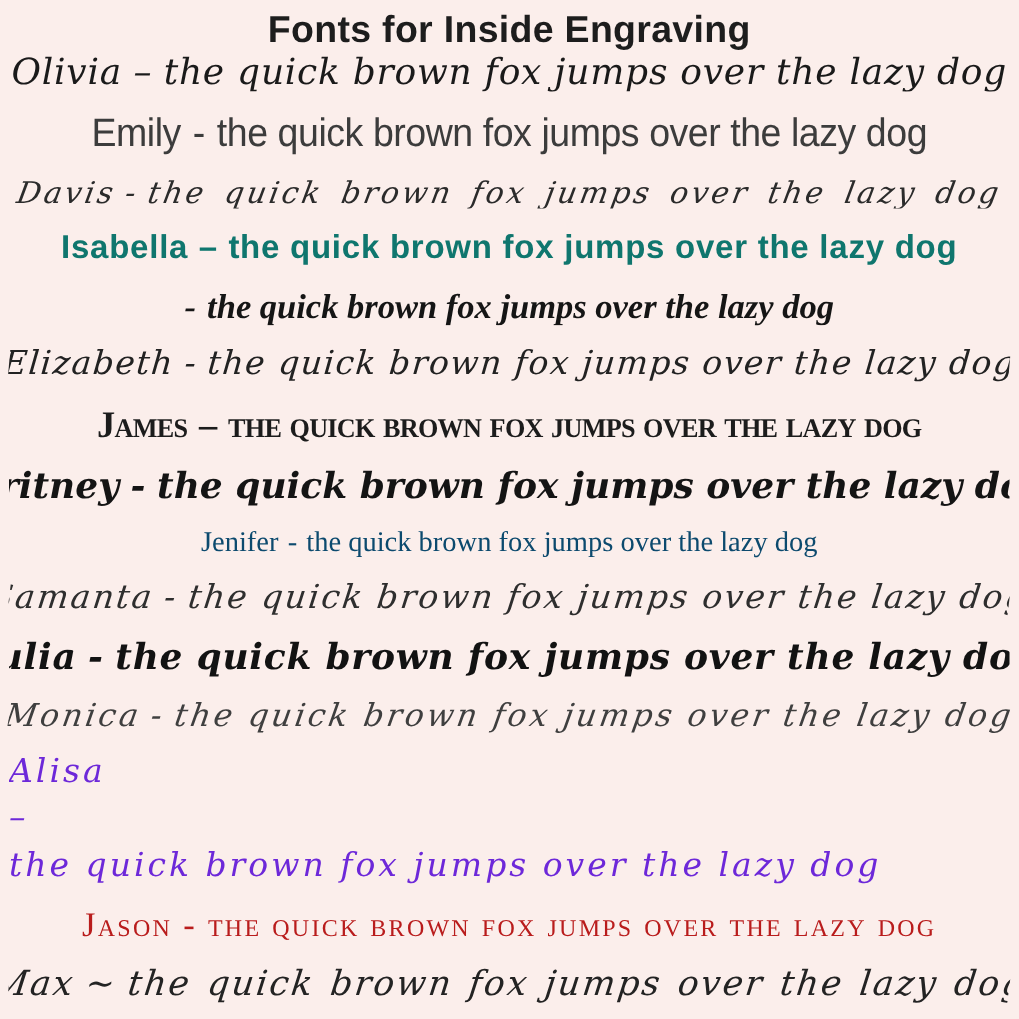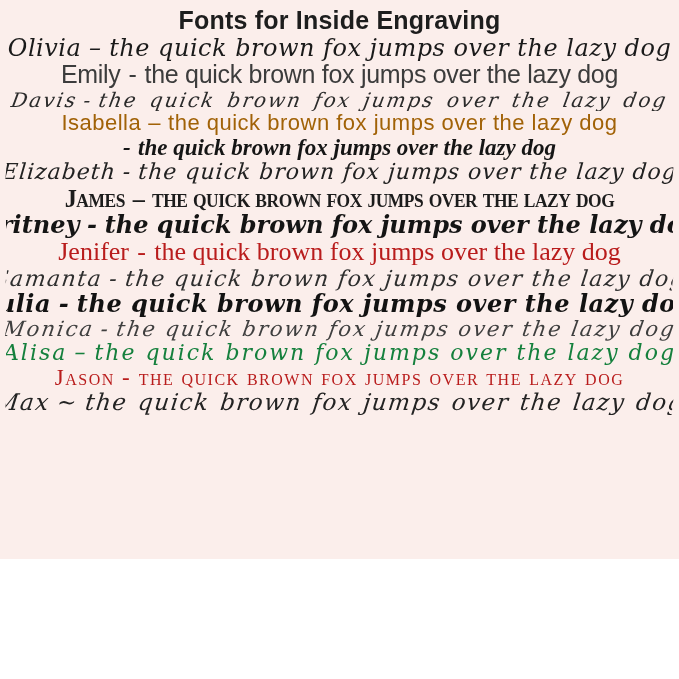--- a/index.html
+++ b/index.html
@@ -1,17 +1,17 @@
 <!DOCTYPE html>
 <html><head>
 <meta charset="utf-8">
 <style>
   html,body{margin:0;padding:0;}
   .canvas{
-    width:679px;height:559px;
+    width:679px;height:679px;
     background:#fbeeeb;
     overflow:hidden;
     display:flex;flex-direction:column;
     box-sizing:border-box;
     padding:4px 6px 10px 6px;
     font-family:"Liberation Serif", serif;
   }
   .title{
     text-align:center;
     font-family:"Liberation Sans", sans-serif;
@@ -19,58 +19,58 @@
     font-size:25px;
     color:#1d1d1d;
     letter-spacing:0.2px;
     padding-top:2px;
     flex:0 0 auto;
   }
   .rows{
     flex:1 1 auto;
     display:flex;
     flex-direction:column;
-    justify-content:flex-start;
+    justify-content:space-between;
     align-items:stretch;
   }
   .row{
     display:flex;
     justify-content:center;
     align-items:baseline;
     gap:0.32em;
     white-space:nowrap;
     overflow:hidden;
     line-height:1.1;
   }
   
   .r1{font-family:"DejaVu Serif",serif;font-style:italic;font-size:24px;letter-spacing:0.5px;color:#1a1a1a;}
   
   .r2{font-family:"Liberation Sans",sans-serif;font-size:25px;color:#3c3c3c;letter-spacing:-0.3px;transform:scaleY(1.06);}
   
   .r3{font-family:"DejaVu Serif",serif;font-style:italic;font-size:20px;letter-spacing:2px;word-spacing:4px;color:#2b2b2b;transform:skewX(-10deg);}
   
-  .r4{font-family:"Liberation Sans",sans-serif;font-weight:normal;font-size:22px;letter-spacing:0.5px;color:#a16207;}
+  .r4{font-family:"Liberation Sans",sans-serif;font-weight:bold;font-size:22px;letter-spacing:0.5px;color:#0f766e;}
   
   .r5{font-family:"Liberation Serif",serif;font-weight:bold;font-style:italic;font-size:23px;color:#151515;}
   
   .r6{font-family:"DejaVu Serif",serif;font-style:italic;font-size:22px;letter-spacing:1px;color:#222;transform:skewX(-5deg);}
   
   .r7{font-family:"Liberation Serif",serif;font-weight:bold;font-variant:small-caps;font-size:25px;letter-spacing:-0.5px;color:#1c1c1c;transform:scaleX(0.97);}
   
   .r8{font-family:"DejaVu Serif",serif;font-weight:bold;font-style:italic;font-size:24px;color:#141414;}
   
-  .r9{font-family:"Liberation Serif",serif;font-size:26px;color:#b91c1c;}
+  .r9{font-family:"Liberation Serif",serif;font-size:19px;color:#0c4a6e;}
   
   .r10{font-family:"DejaVu Serif",serif;font-style:italic;font-size:22px;letter-spacing:1.5px;color:#2e2e2e;transform:skewX(-7deg);}
   
   .r11{font-family:"DejaVu Serif",serif;font-weight:bold;font-style:italic;font-size:24px;letter-spacing:0.5px;color:#121212;}
   
   .r12{font-family:"DejaVu Serif",serif;font-style:italic;font-size:21px;letter-spacing:2px;color:#3f3f3f;transform:skewX(-9deg);}
   
-  .r13{font-family:"DejaVu Serif",serif;font-style:italic;font-size:22px;letter-spacing:2px;color:#15803d;}
+  .r13{font-family:"DejaVu Serif",serif;font-style:italic;font-size:22px;letter-spacing:2px;color:#6d28d9;flex-direction:column;}
   
   .r14{font-family:"Liberation Serif",serif;font-variant:small-caps;font-size:23px;letter-spacing:1.5px;color:#b91c1c;}
   
   .r15{font-family:"DejaVu Serif",serif;font-style:italic;font-size:23px;letter-spacing:1.5px;word-spacing:2px;color:#232323;transform:skewX(-7deg);}
 </style>
 </head>
 <body>
 
 <div class="canvas">
   <div class="title">Fonts for Inside Engraving</div>

